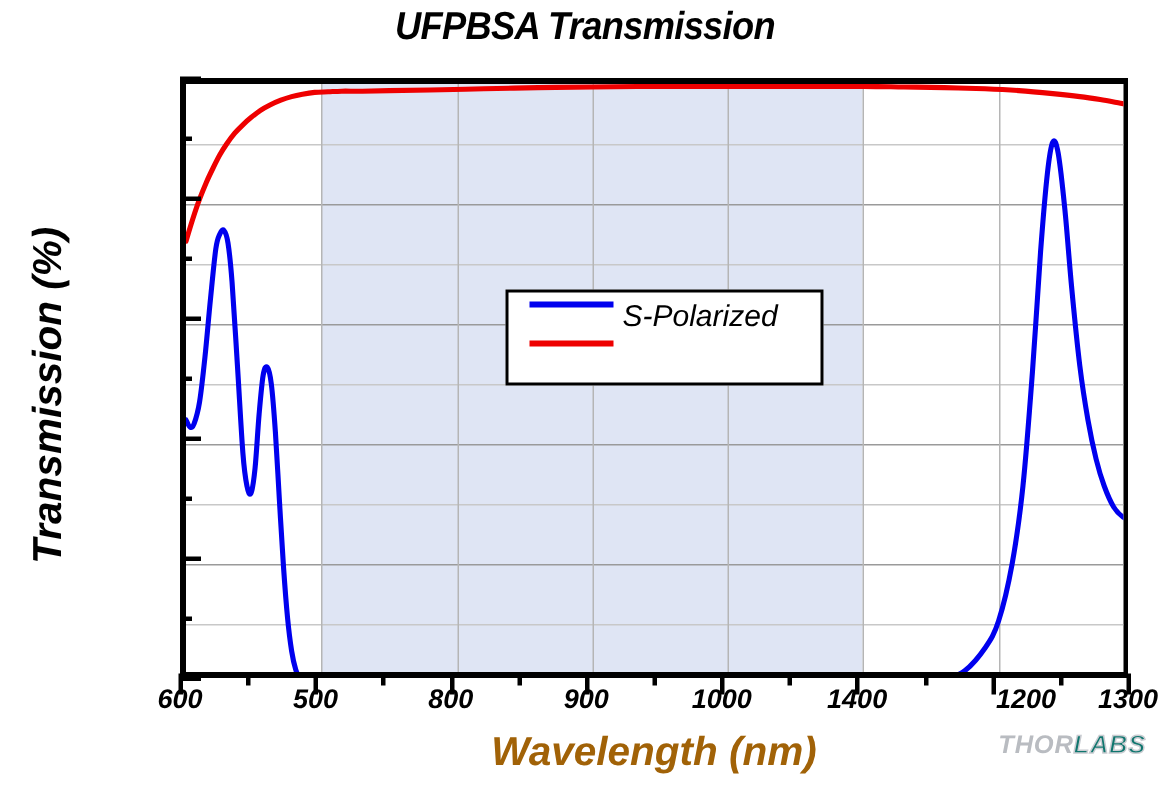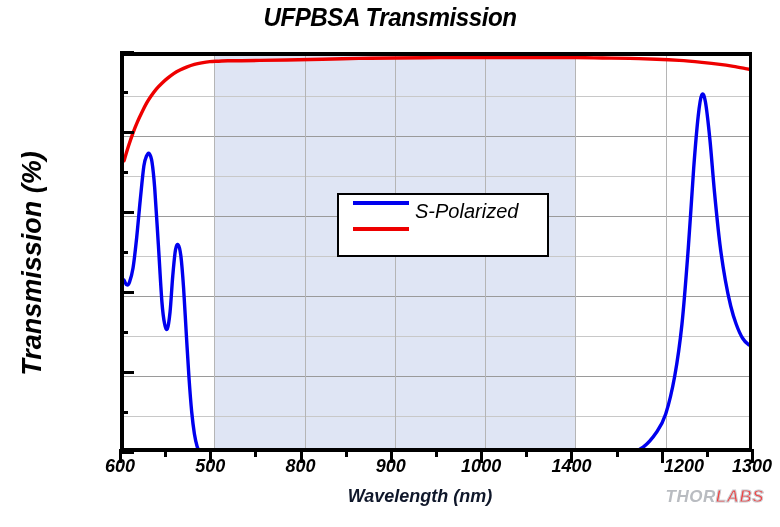--- a/index.html
+++ b/index.html
@@ -33,26 +33,26 @@
     font-weight:bold;
     color:#000;
     transform:rotate(-90deg);
     transform-origin:center center;
     font-family:"Liberation Sans Narrow","Liberation Sans",sans-serif;
     white-space:nowrap;
   }
 
   .xlabel{
     position:absolute;
-    left:104px; width:632px;
+    left:120px; width:632px;
     top:486px;
     text-align:center;
-    font-size:18px;
-    font-weight:bold;
-    color:#0f172a;
+    font-size:27px;
+    font-weight:bold;
+    color:#a16207;
     font-family:"Liberation Sans Narrow","Liberation Sans",sans-serif;
   }
 
   .plot-frame{
     position:absolute;
     left:120px; top:52px;
     width:632px; height:400px;
     border-left:4px solid #000;
     border-bottom:4px solid #000;
     border-top:4px solid #000;
@@ -112,21 +112,21 @@
   .watermark{
     position:absolute;
     right:16px; bottom:20px;
     font-size:17px;
     font-weight:bold;
     letter-spacing:0.5px;
     font-family:"Liberation Sans Narrow","Liberation Sans",sans-serif;
     user-select:none;
   }
   .wm-thor{color:#b9bcc1;}
-  .wm-labs{color:#ef4444;-webkit-text-stroke:1px #c9ccd1;}
+  .wm-labs{color:#0f766e;-webkit-text-stroke:1px #c9ccd1;}
 </style>
 </head>
 <body>
 
 <div id="figure">
 
   <div class="chart-title">UFPBSA Transmission</div>
 
   <div class="ylabel">Transmission (%)</div>
   <div class="xlabel">Wavelength (nm)</div>

